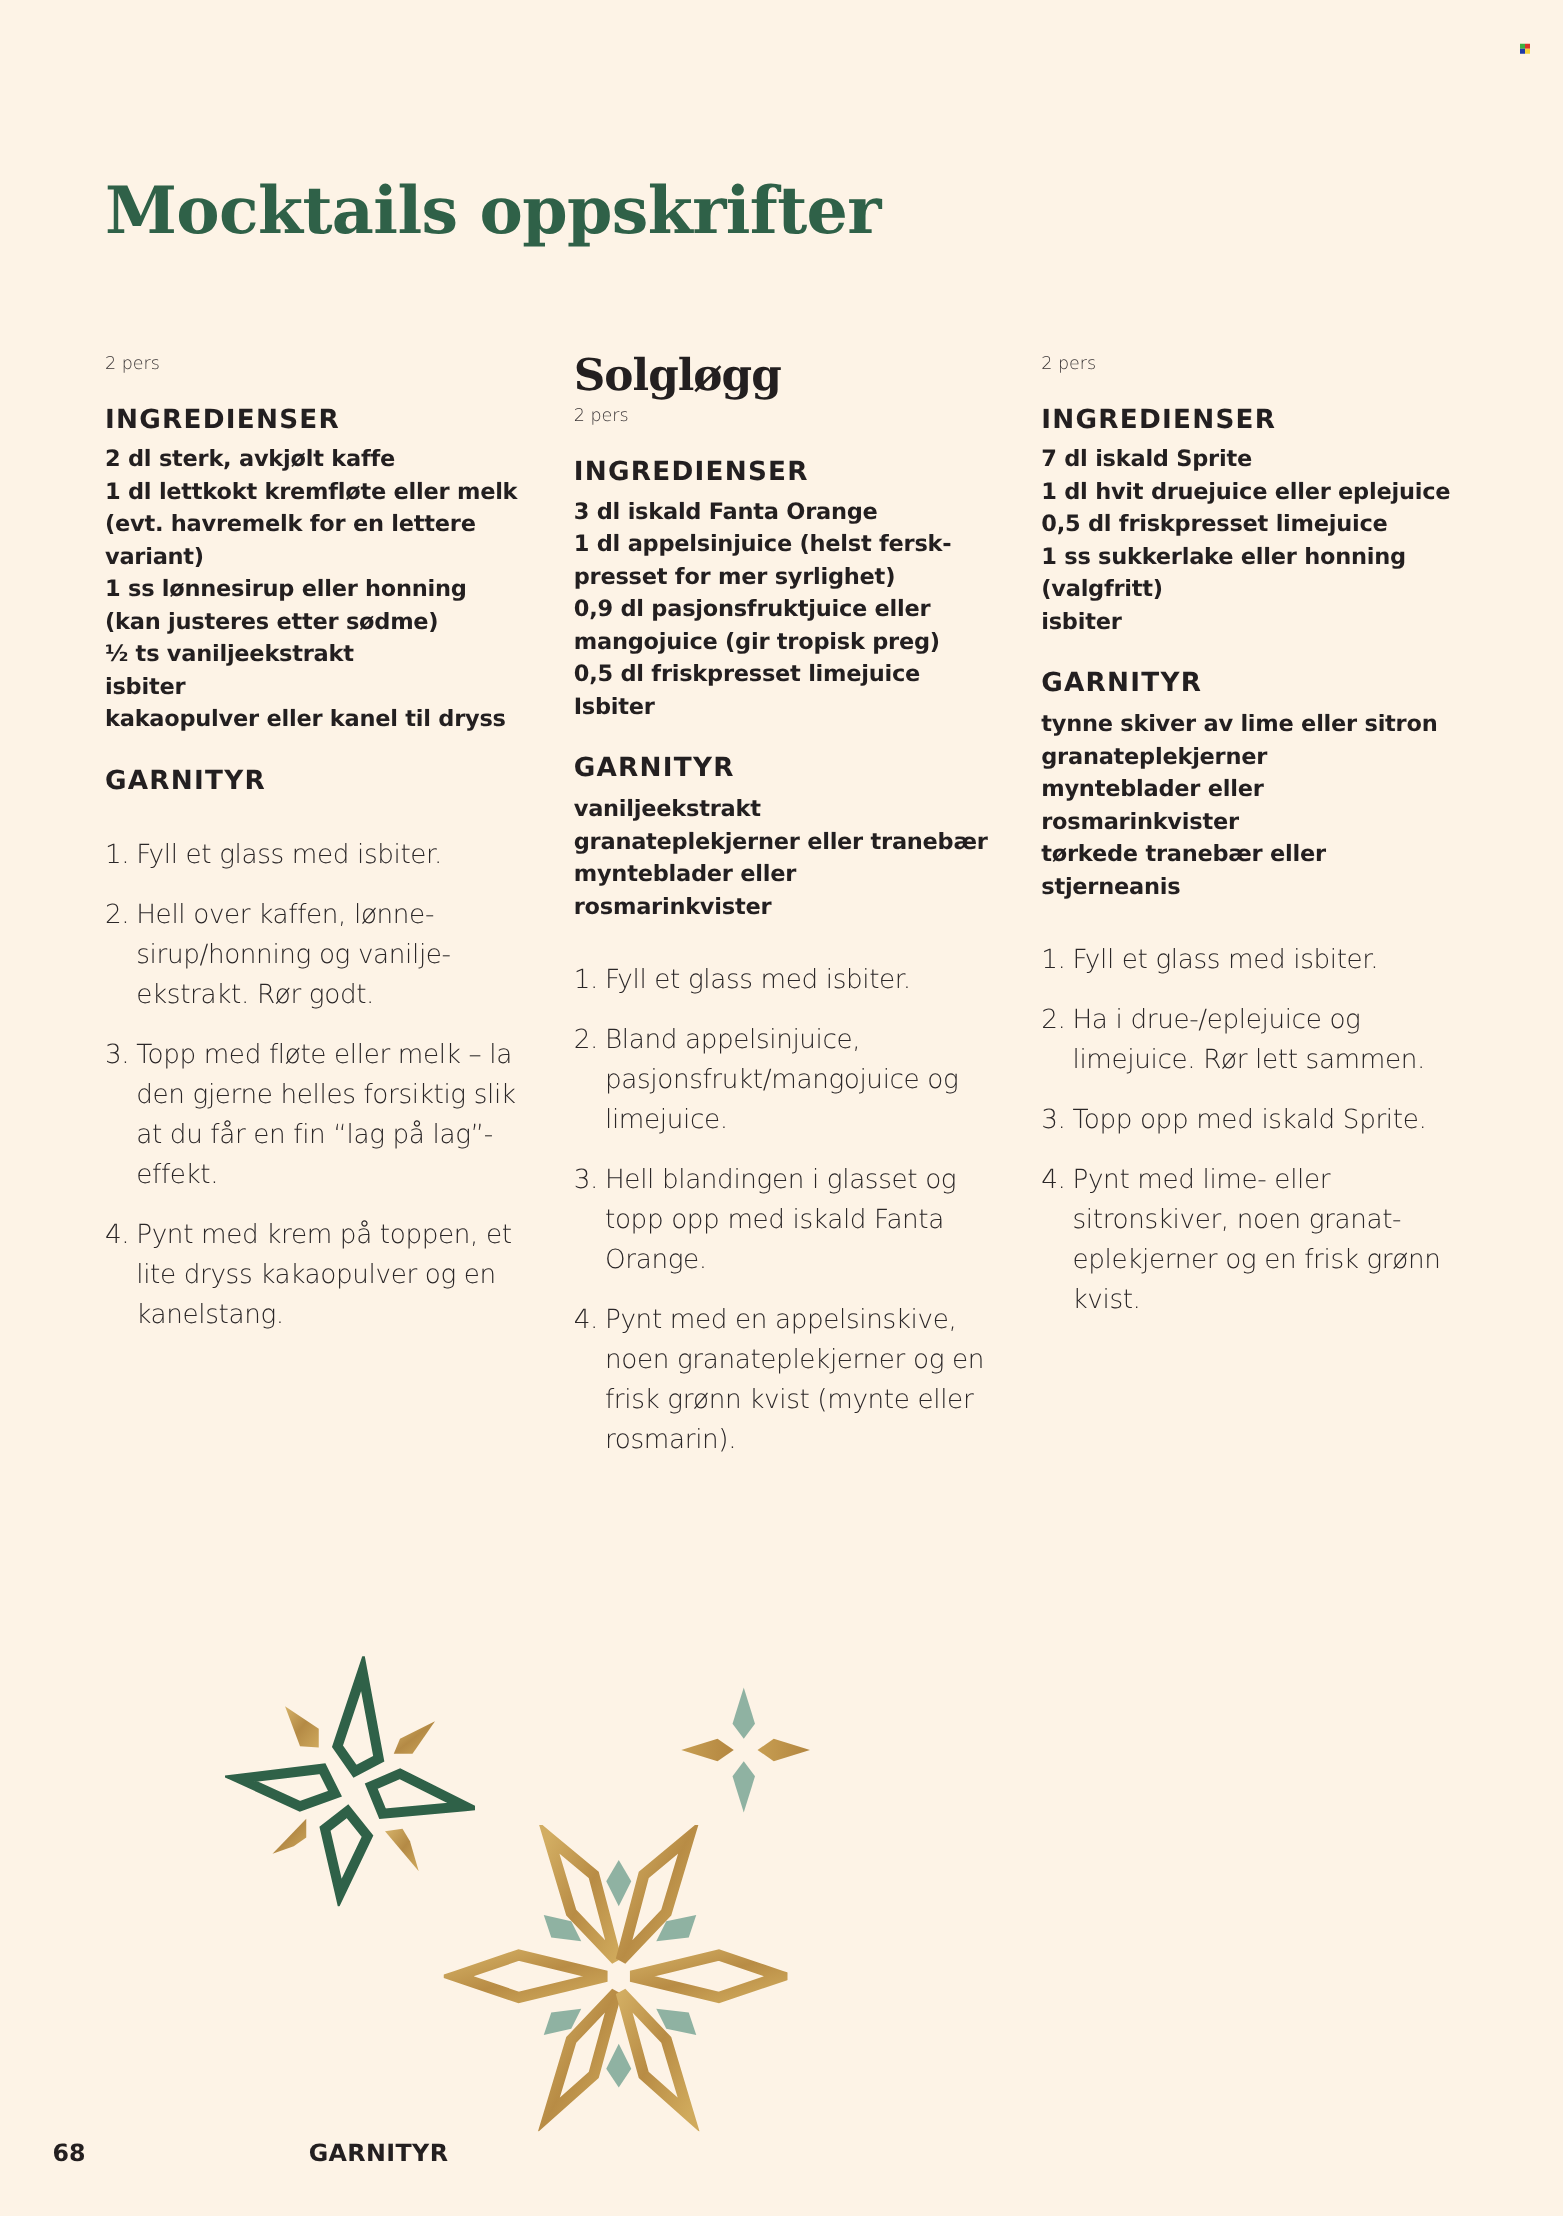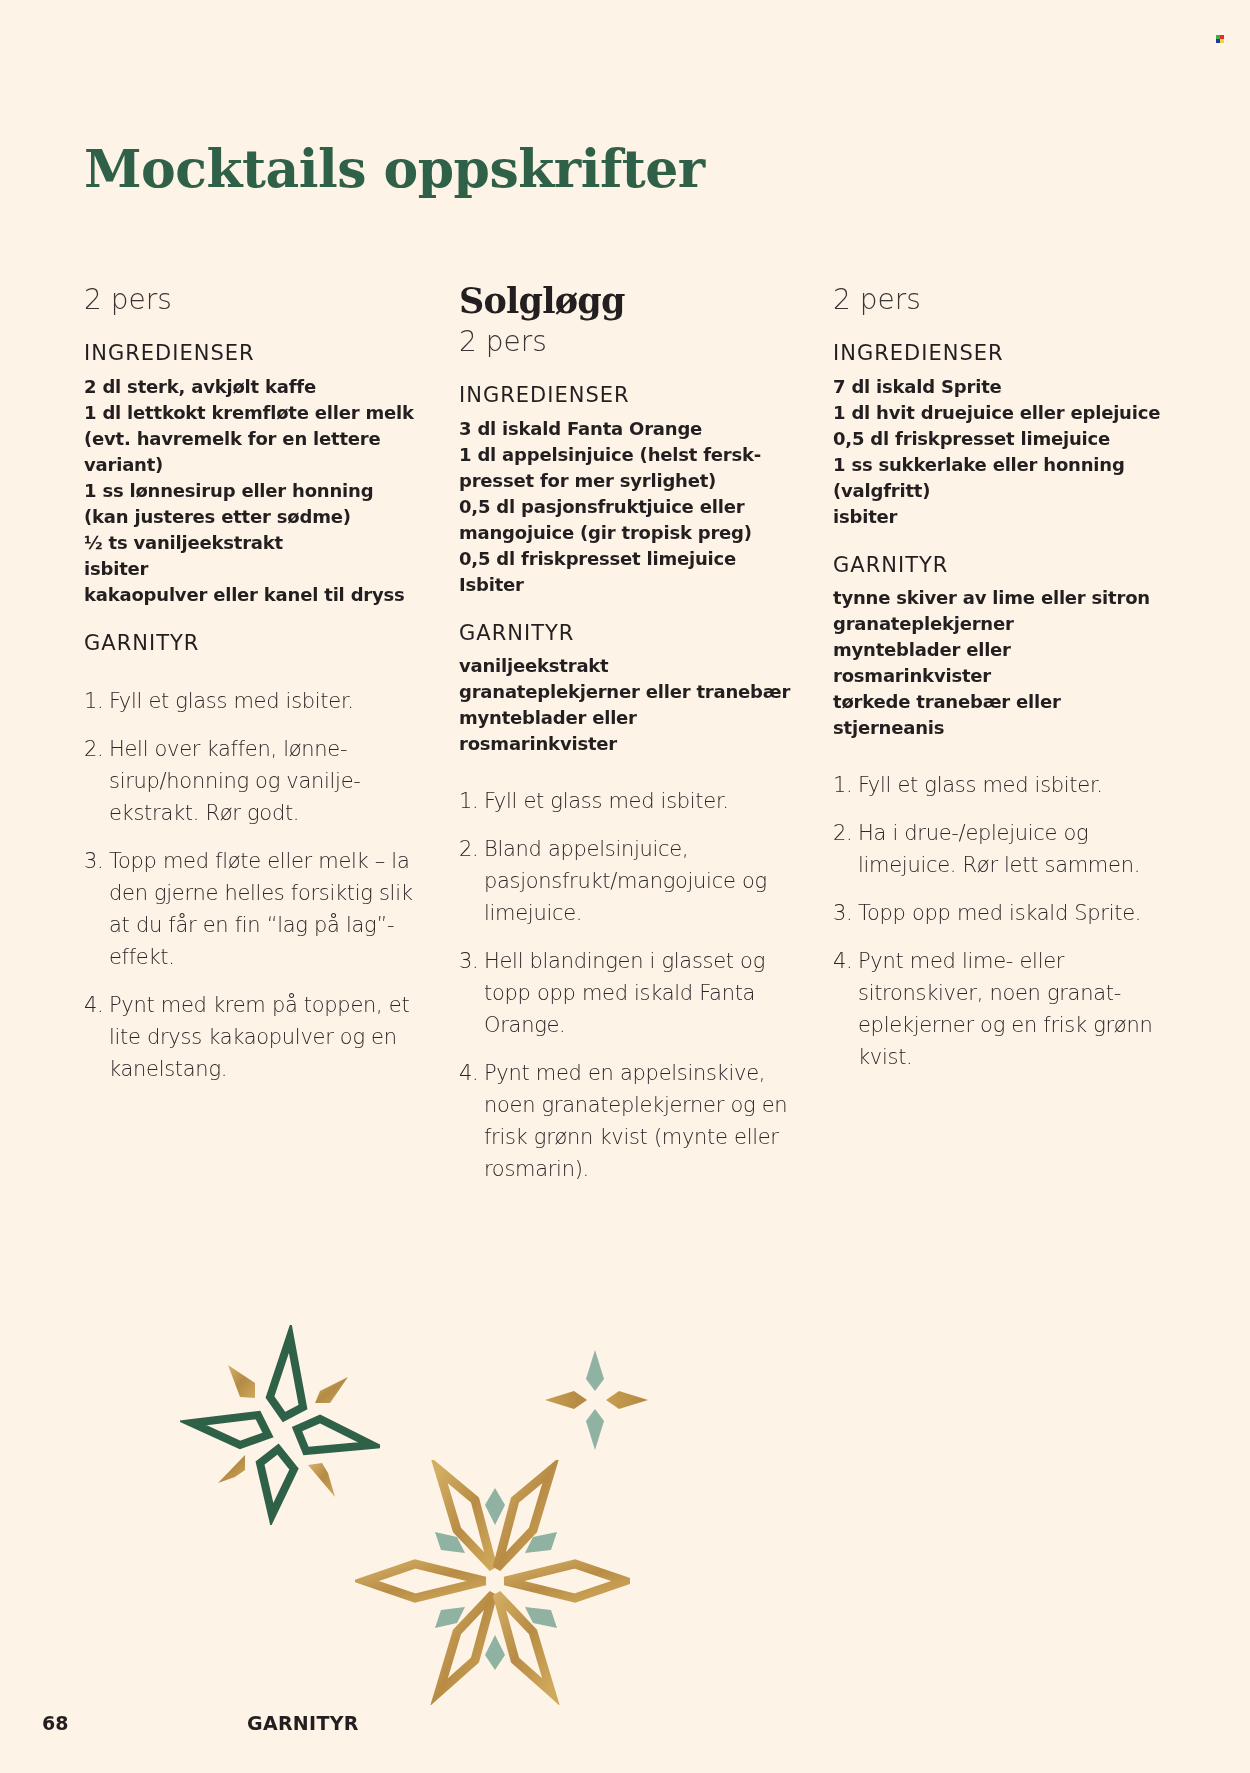--- a/index.html
+++ b/index.html
@@ -33,29 +33,29 @@
 
   .recipe-title {
     font-family: "DejaVu Serif", serif;
     font-weight: bold;
     font-size: 35px;
     letter-spacing: -0.8px;
     line-height: 1.2;
     color: #231f20;
   }
   .servings {
-    font-size: 28px;
+    font-size: 14px;
     font-weight: 300;
     color: #3a3536;
     margin-top: 2px;
     line-height: 1.3;
   }
   .section-heading {
     font-size: 21px;
-    font-weight: normal;
+    font-weight: bold;
     letter-spacing: 1px;
     margin-top: 22px;
     margin-bottom: 6px;
     line-height: 1.3;
   }
   .section-heading.garn { }
   .ing-list, .garn-list { list-style: none; }
   .ing-list li, .garn-list li {
     font-size: 18px;
     font-weight: bold;
@@ -161,21 +161,21 @@
 </section>
 
 <section class="col c2">
   <h2 class="recipe-title">Solgløgg</h2>
   <div class="servings">2 pers</div>
   <h3 class="section-heading">INGREDIENSER</h3>
   <ul class="ing-list">
     <li>3 dl iskald Fanta Orange</li>
     <li>1 dl appelsinjuice (helst fersk-</li>
     <li>presset for mer syrlighet)</li>
-    <li>0,5 dl pasjonsfruktjuice eller</li>
+    <li>0,9 dl pasjonsfruktjuice eller</li>
     <li>mangojuice (gir tropisk preg)</li>
     <li>0,5 dl friskpresset limejuice</li>
     <li>Isbiter</li>
   </ul>
   <h3 class="section-heading garn">GARNITYR</h3>
   <ul class="garn-list">
     <li>vaniljeekstrakt</li>
     <li>granateplekjerner eller tranebær</li>
     <li>mynteblader eller</li>
     <li>rosmarinkvister</li>

